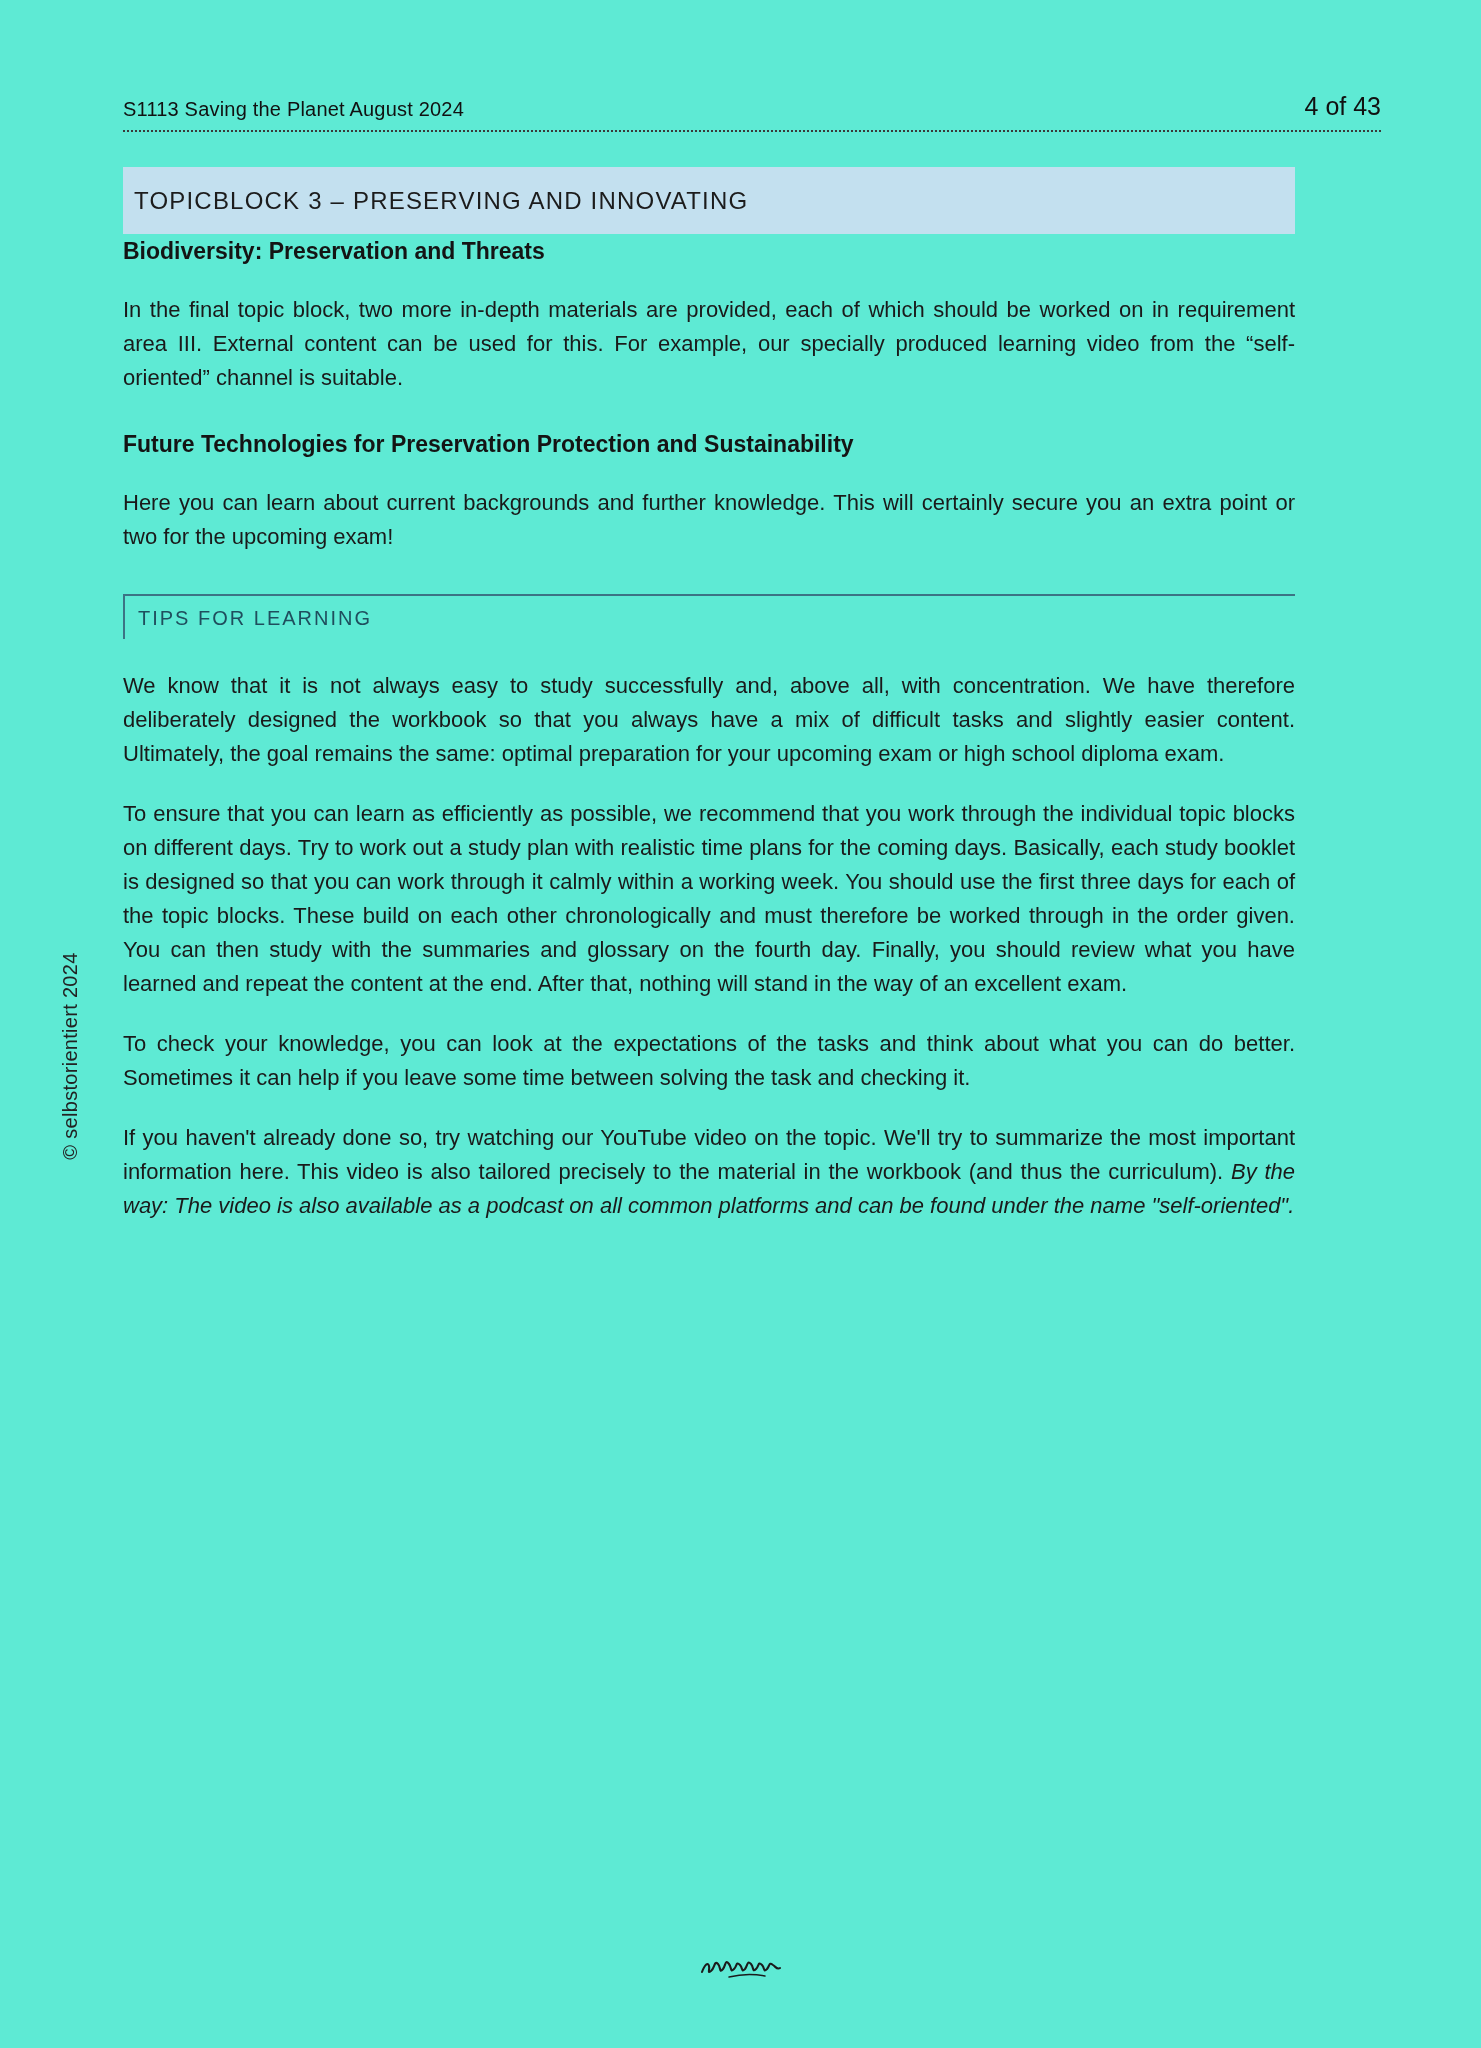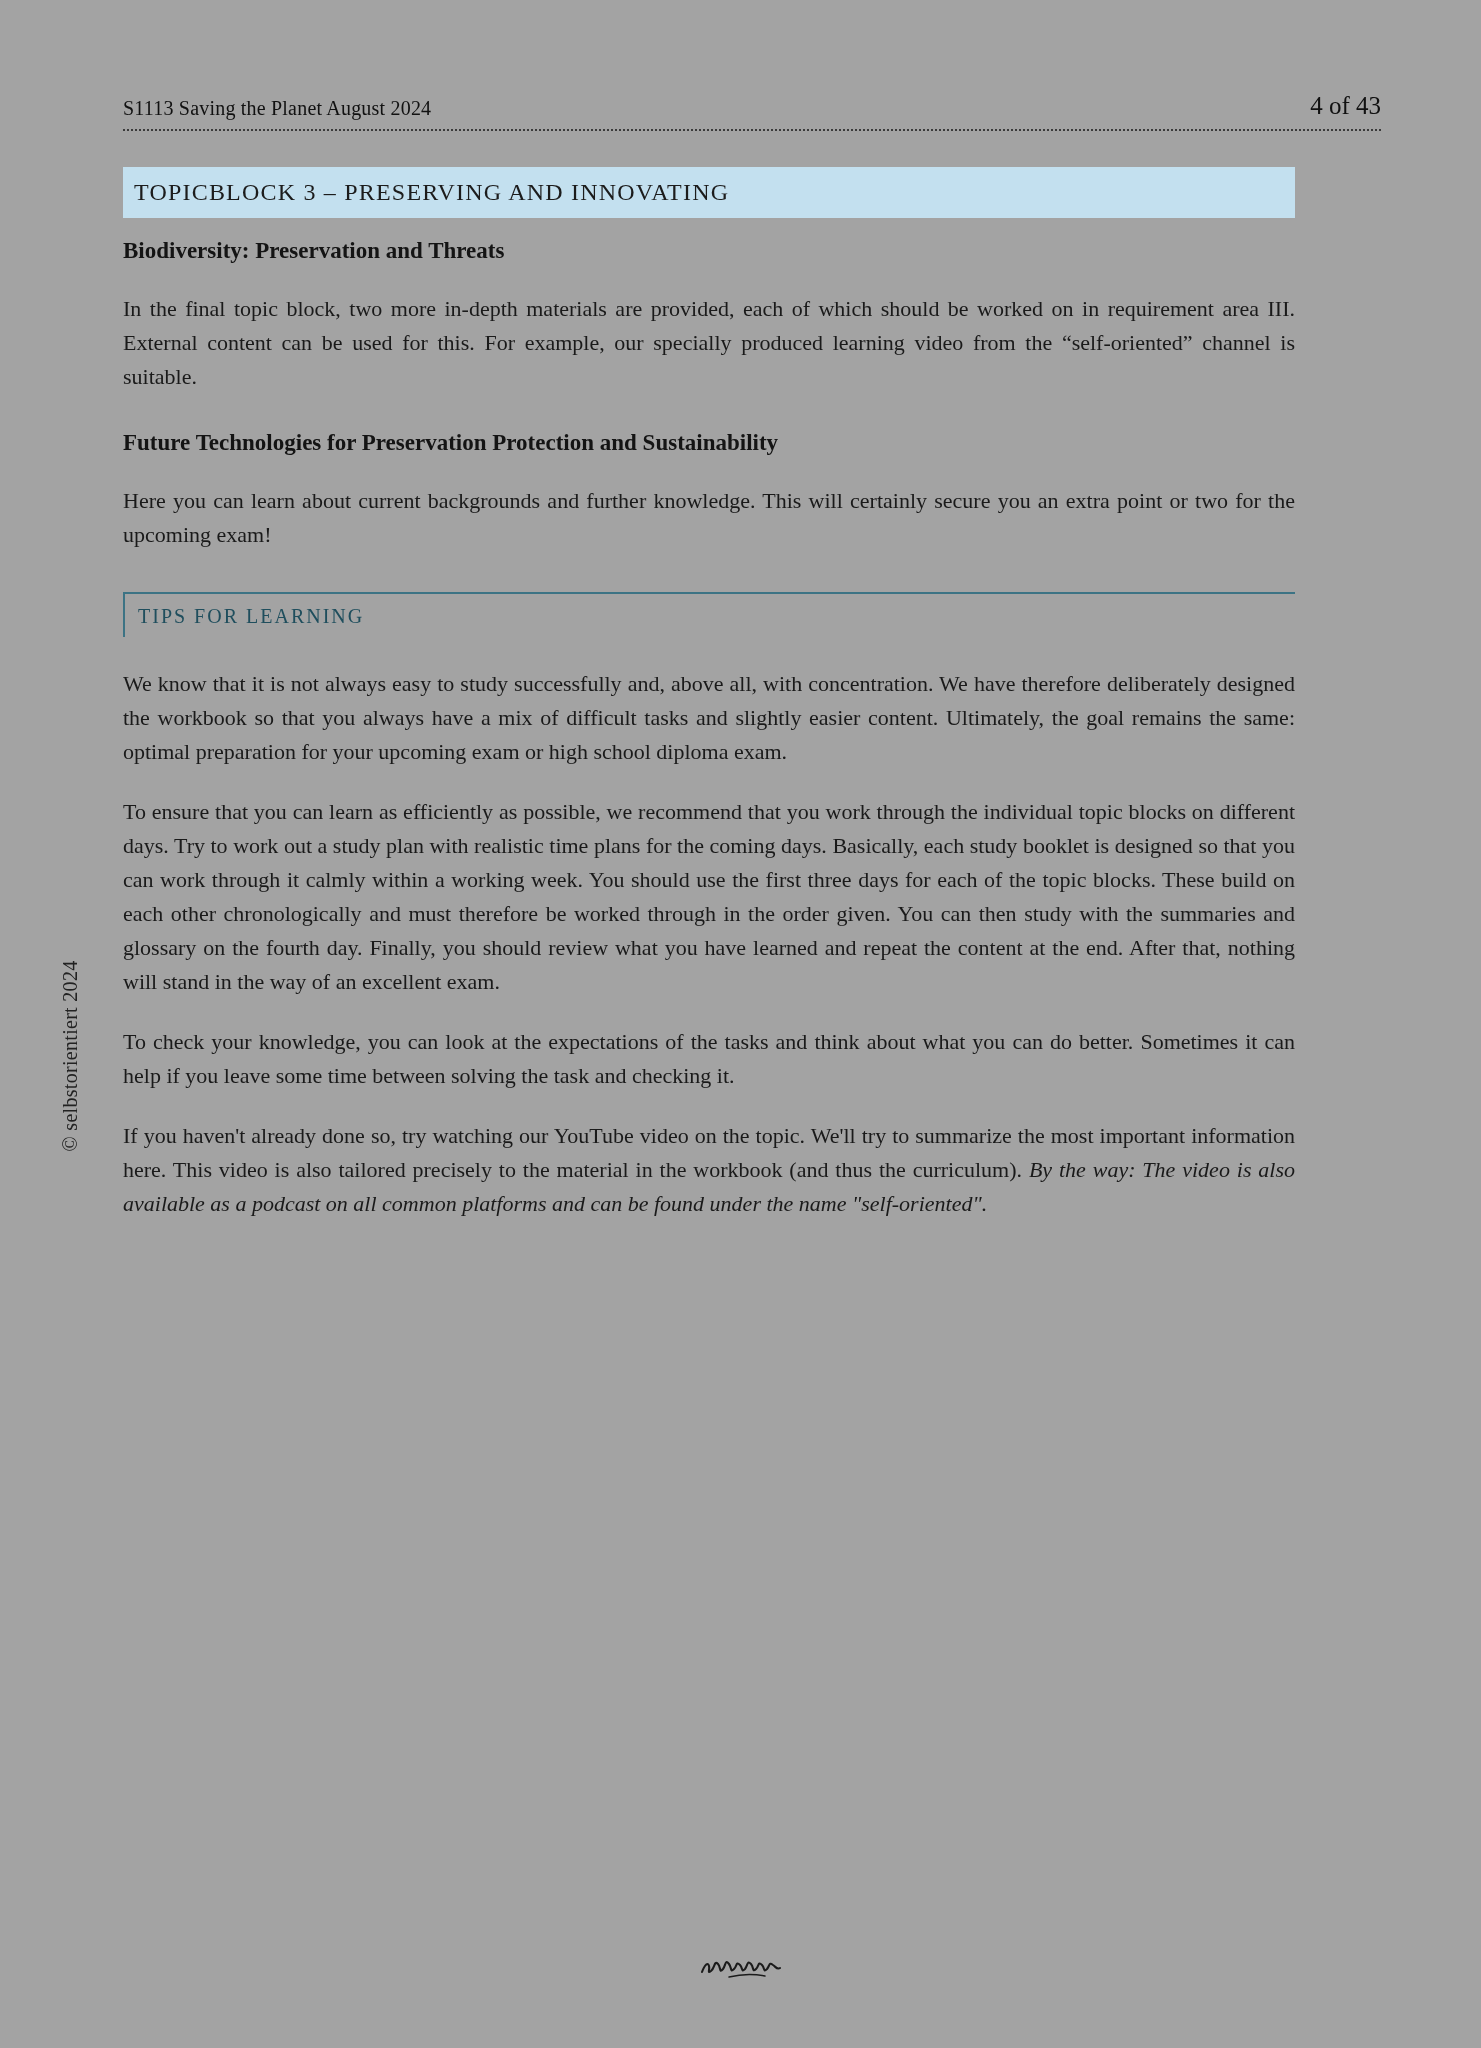--- a/index.html
+++ b/index.html
@@ -4,22 +4,22 @@
 <style>
   html, body {
     margin: 0;
     padding: 0;
     background: #ffffff;
   }
   .page {
     position: relative;
     width: 1481px;
     height: 2048px;
-    background: #a3a3a3;
-    font-family: Liberation Serif, serif;
+    background: #5eead4;
+    font-family: Liberation Sans, sans-serif;
     color: #1a1a1a;
     overflow: hidden;
   }
   
   .page-header {
     position: absolute;
     left: 123px;
     width: 1258px;
     top: 92px;
     display: flex;
@@ -32,21 +32,21 @@
   }
   .page-header .doc-title { letter-spacing: 0.2px; }
   .page-header .page-num { font-size: 25px; }
 
   
   .banner {
     position: absolute;
     left: 123px;
     width: 1172px;
     top: 167px;
-    height: 51px;
+    height: 67px;
     background: #c3e0ef;
     display: flex;
     align-items: center;
     padding-left: 11px;
     box-sizing: border-box;
   }
   .banner-title {
     font-size: 24px;
     letter-spacing: 1.2px;
     color: #1c1c1c;

